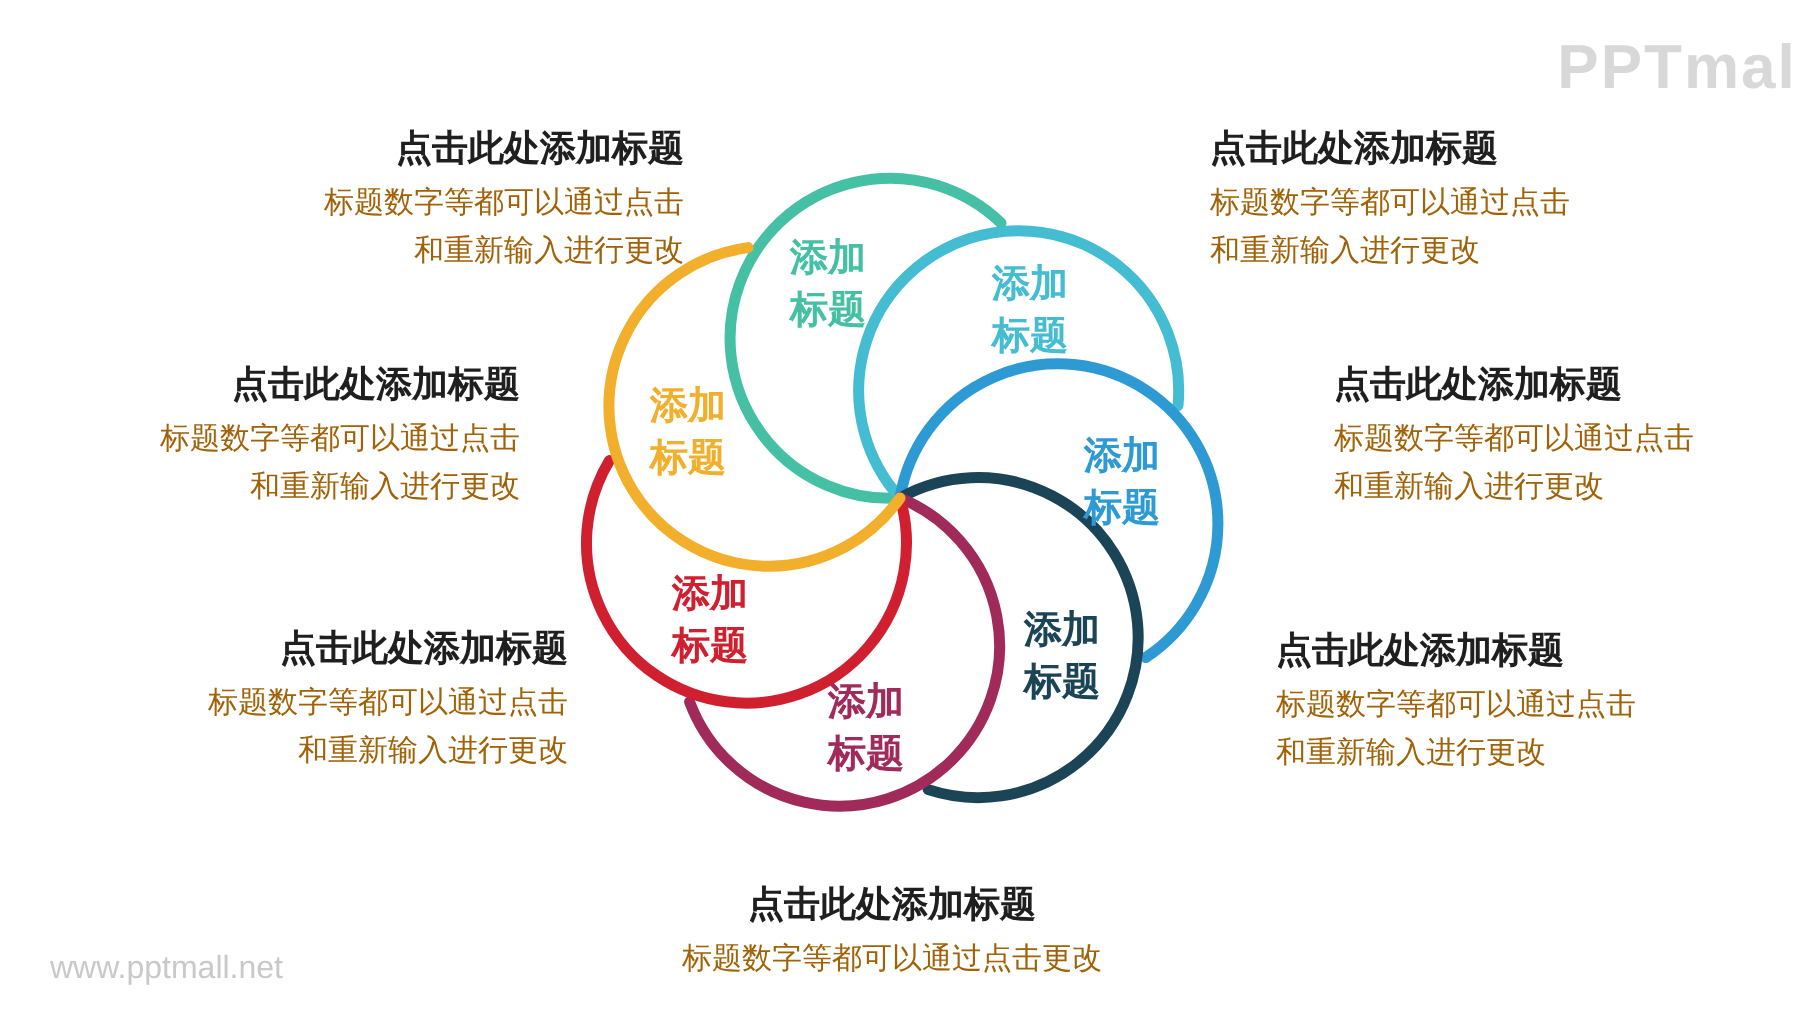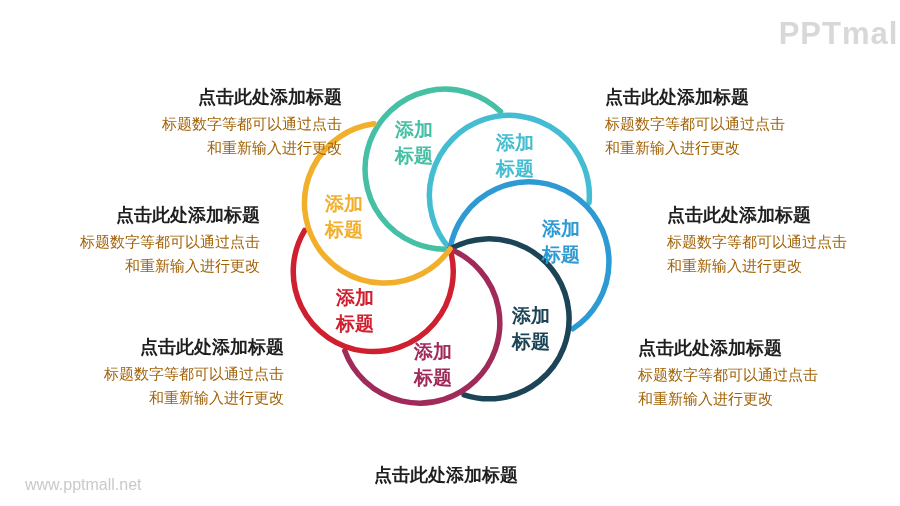--- a/index.html
+++ b/index.html
@@ -15,21 +15,21 @@
   .watermark{
     position:absolute;top:476px;left:25px;
     font-size:16px;color:#c9c9c9;
   }
   svg.flower{position:absolute;left:0;top:0;}
   .petal-label{
     position:absolute;transform:translate(-50%,-50%);
     font-size:19px;font-weight:bold;line-height:26px;
     text-align:center;white-space:nowrap;
   }
-  .callout{position:absolute;width:240px;margin-top:23px;}
+  .callout{position:absolute;width:240px;}
   .callout.wide{width:400px;}
   .c-title{font-size:18px;font-weight:bold;color:#1f1f1f;line-height:22px;margin-bottom:6px;}
   .c-line{font-size:15px;color:#a16207;line-height:24px;font-family:Liberation Mono, monospace;}
   .align-r{text-align:right;}
   .align-l{text-align:left;}
   .align-c{text-align:center;}
   .pos-tl{top:63px;right:590px;}
   .pos-ml{top:181px;right:672px;}
   .pos-bl{top:313px;right:648px;}
   .pos-tr{top:63px;left:605px;}
@@ -114,17 +114,18 @@
   </div>
 
   <div class="callout pos-br align-l">
     <div class="c-title">点击此处添加标题</div>
     <div class="c-line">标题数字等都可以通过点击</div>
     <div class="c-line">和重新输入进行更改</div>
   </div>
 
   <div class="callout wide pos-bc align-c">
     <div class="c-title">点击此处添加标题</div>
+    <div class="c-line">标题数字等都可以通过点击更改</div>
   </div>
 
   <div class="watermark" style="color: rgb(201, 201, 201);">www.pptmall.net</div>
 
 </div>
 
 </body></html>

